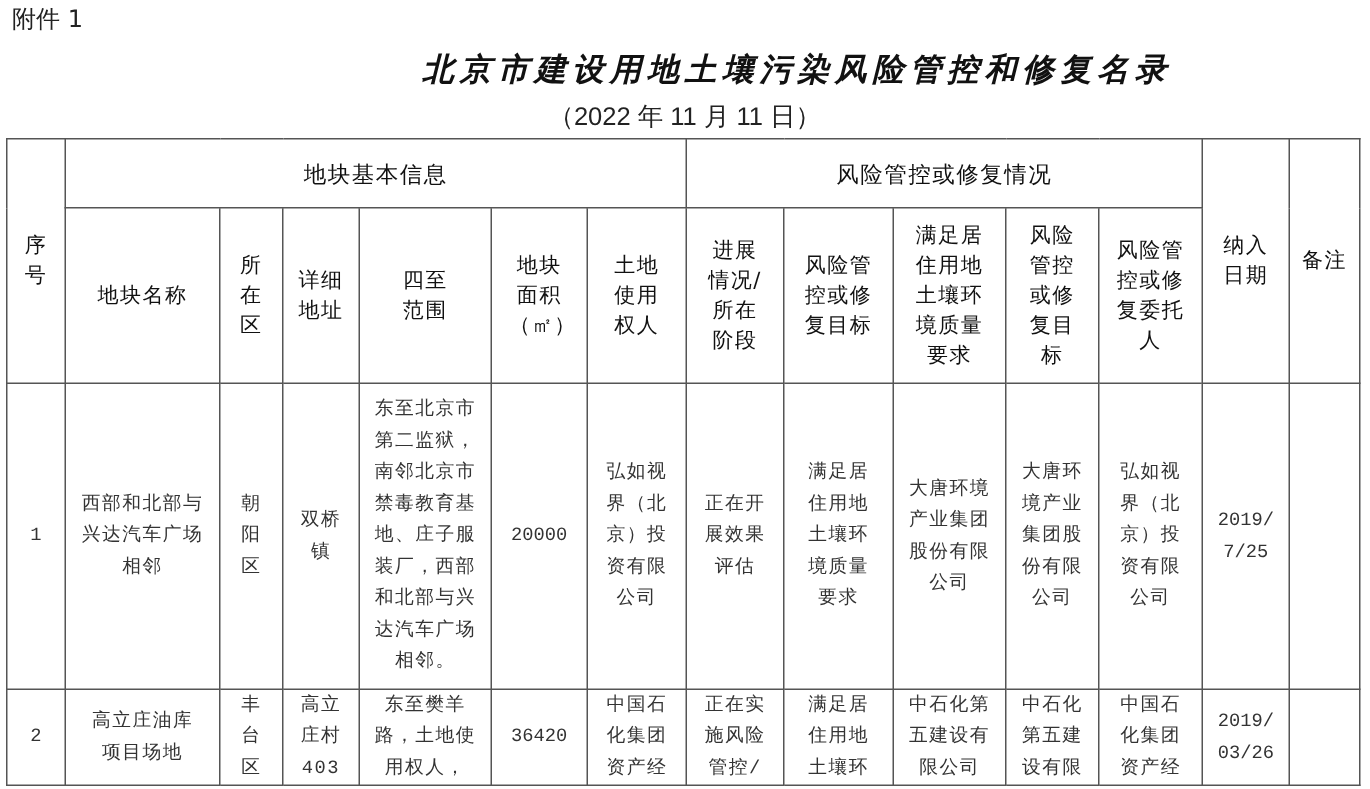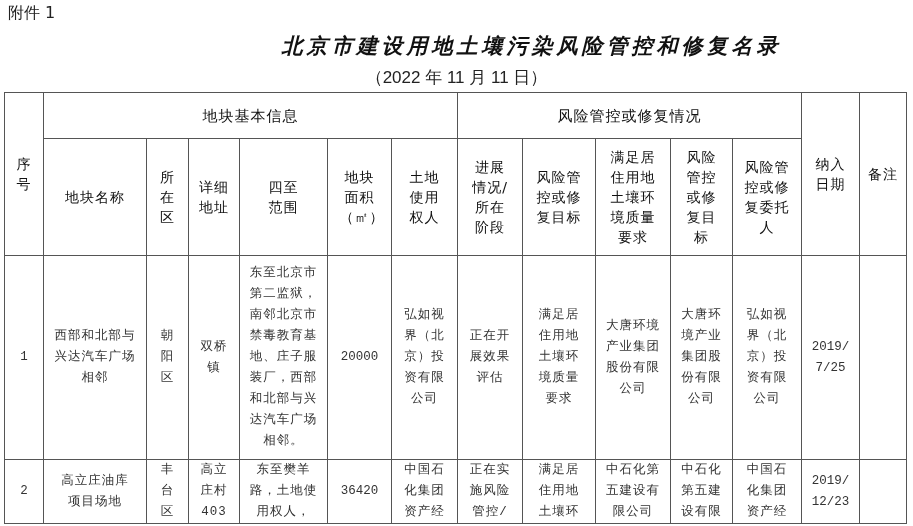--- a/index.html
+++ b/index.html
@@ -170,17 +170,17 @@
     <td><span class="cell-text" style="width:14px">丰台区</span></td>
     <td><span class="cell-text" style="width:30px">高立庄村403</span></td>
     <td><span class="cell-text" style="width:72px">东至樊羊路，土地使用权人，</span></td>
     <td>36420</td>
     <td><span class="cell-text" style="width:48px">中国石化集团资产经</span></td>
     <td><span class="cell-text" style="width:48px">正在实施风险管控/</span></td>
     <td><span class="cell-text" style="width:48px">满足居住用地土壤环</span></td>
     <td><span class="cell-text" style="width:64px">中石化第五建设有限公司</span></td>
     <td><span class="cell-text" style="width:48px">中石化第五建设有限</span></td>
     <td><span class="cell-text" style="width:48px">中国石化集团资产经</span></td>
-    <td><span class="cell-text" style="width:44px;letter-spacing:0">2019/12/23</span></td>
+    <td><span class="cell-text" style="width:44px;letter-spacing:0">2019/03/26</span></td>
     <td></td>
   </tr>
 </tbody>
   </table>
 
 </body></html>

